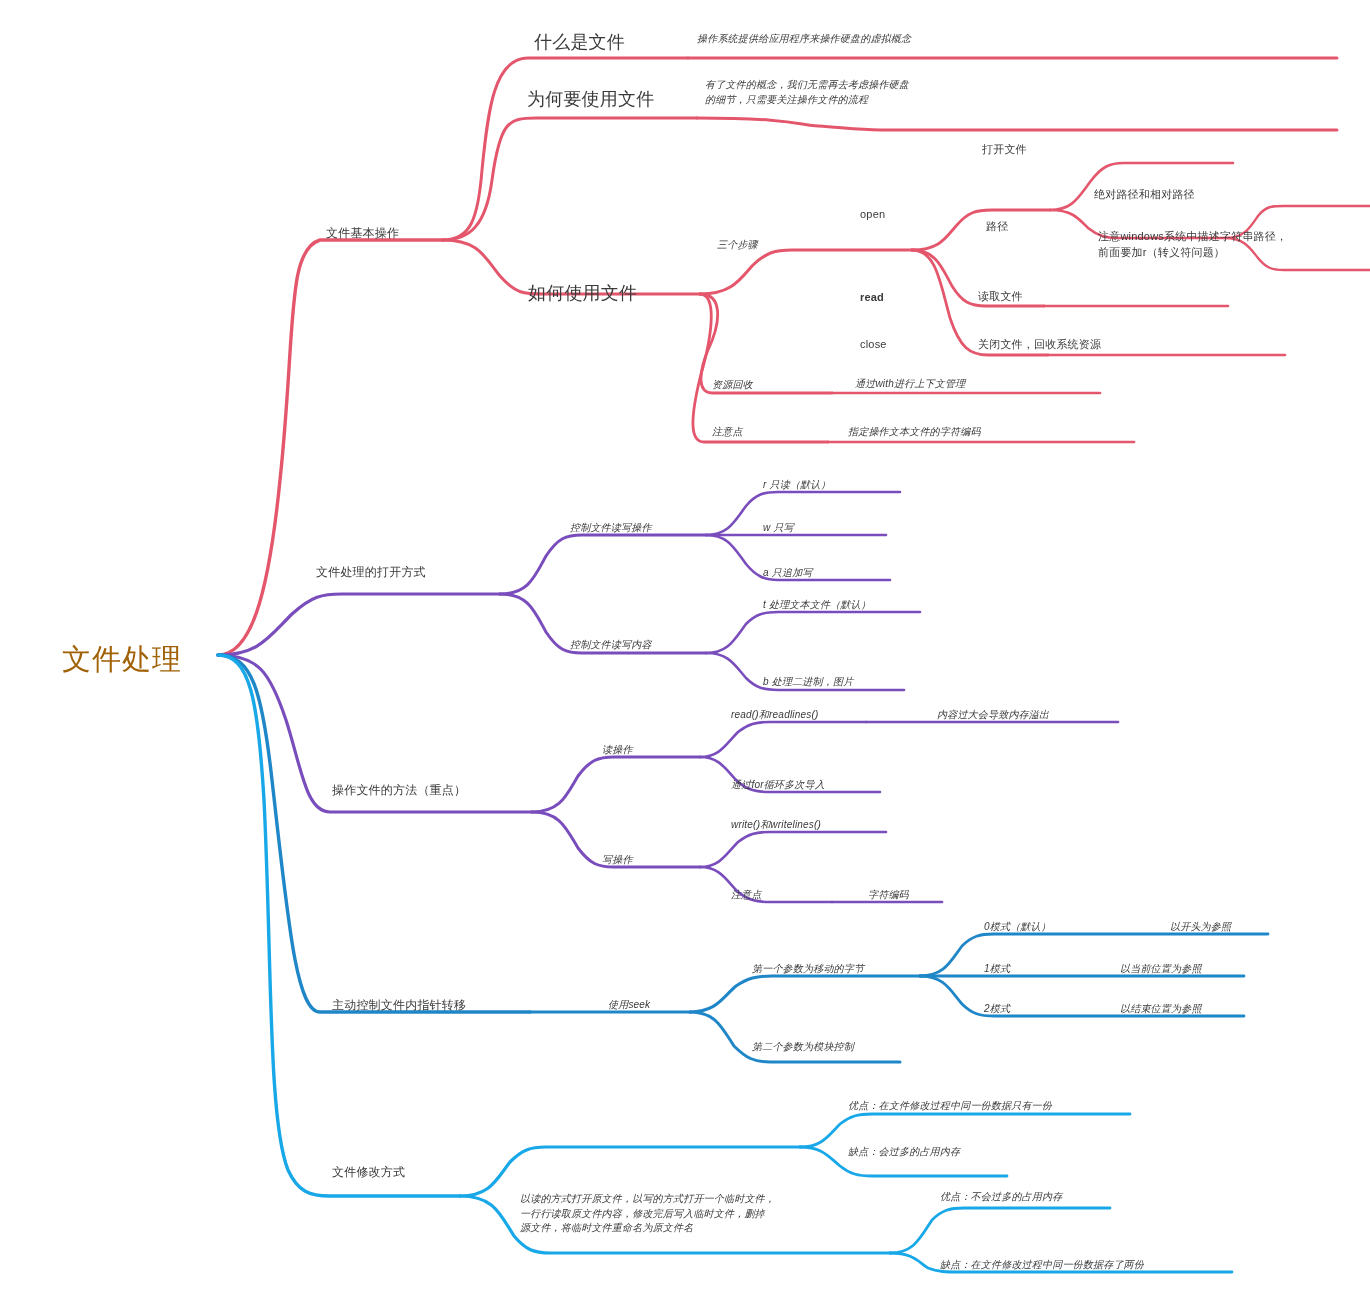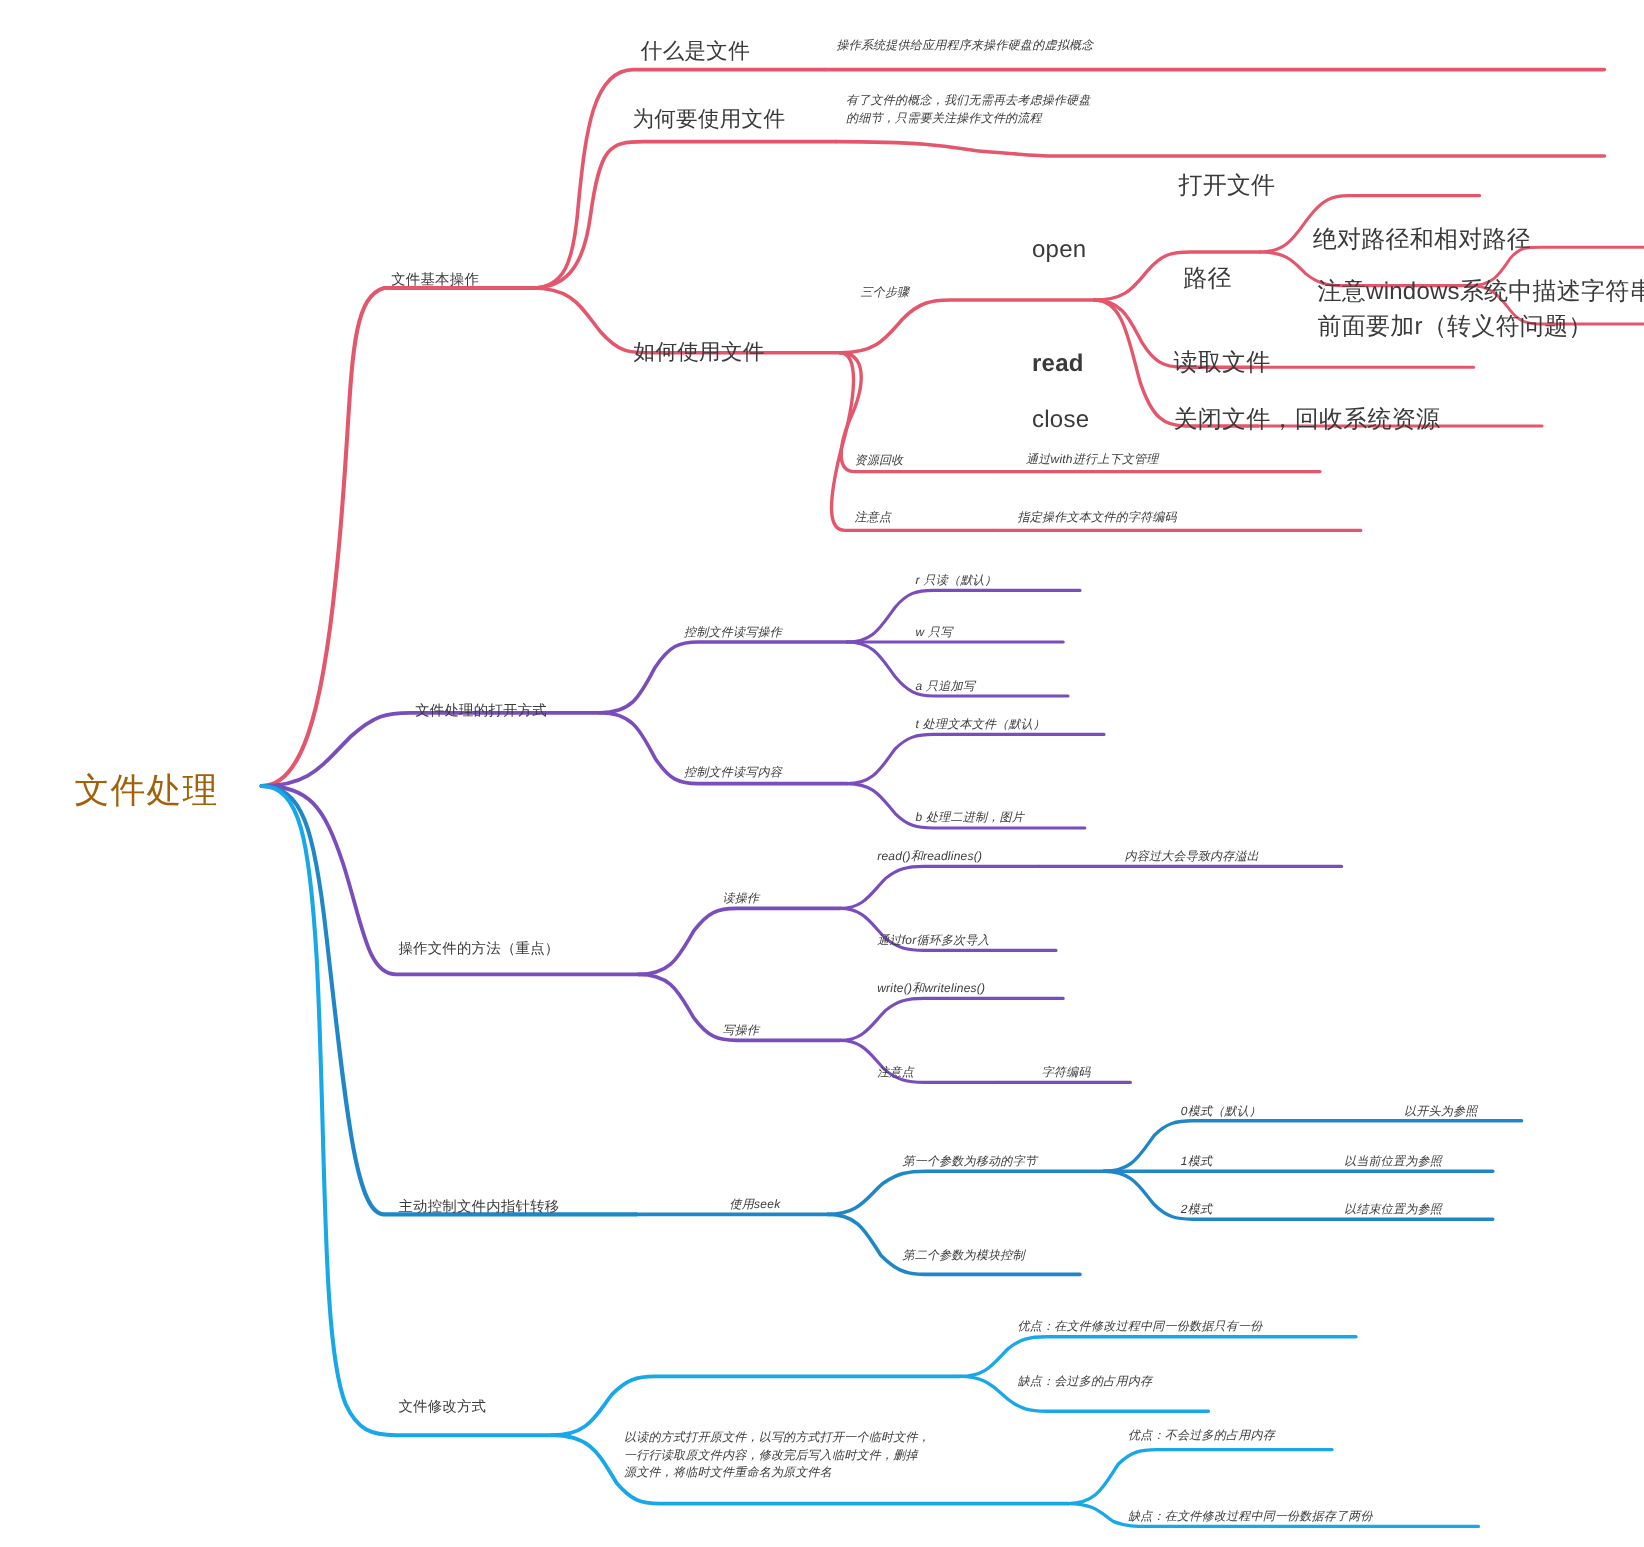--- a/index.html
+++ b/index.html
@@ -42,21 +42,21 @@
     font-size: 12px;
   }
   .node.lvl2 {
     font-size: 18px;
   }
   .node.lvl3 {
     font-size: 10px;
     font-style: italic;
   }
   .node.lvl4 {
-    font-size: 20px;
+    font-size: 11px;
   }
   .node.multiline {
     line-height: 1.45;
   }
 </style>
 </head>
 <body>
 
 <div id="mindmap">
 
@@ -155,40 +155,40 @@
   <div class="node lvl3" style="left:697px; top:32px;">操作系统提供给应用程序来操作硬盘的虚拟概念</div>
 
   <div class="node lvl2" style="left:527px; top:88px;">为何要使用文件</div>
   <div class="node lvl3 multiline" style="left:705px; top:78px;">有了文件的概念，我们无需再去考虑操作硬盘
 的细节，只需要关注操作文件的流程</div>
 
   <div class="node lvl2" style="left:528px; top:282px;">如何使用文件</div>
 
   <div class="node lvl3" style="left:717px; top:238px;">三个步骤</div>
 
-  <div class="node lvl4" style="left:860px; top:195px;">open</div>
+  <div class="node lvl4" style="left:860px; top:207px;">open</div>
   <div class="node lvl4" style="left:982px; top:142px;">打开文件</div>
   <div class="node lvl4" style="left:986px; top:219px;">路径</div>
   <div class="node lvl4" style="left:1094px; top:187px;">绝对路径和相对路径</div>
   <div class="node lvl4 multiline" style="left:1098px; top:229px;">注意windows系统中描述字符串路径，
 前面要加r（转义符问题）</div>
 
   <div class="node lvl4" style="left:860px; top:290px;font-weight:bold;">read</div>
   <div class="node lvl4" style="left:978px; top:289px;">读取文件</div>
 
   <div class="node lvl4" style="left:860px; top:337px;">close</div>
   <div class="node lvl4" style="left:978px; top:337px;">关闭文件，回收系统资源</div>
 
   <div class="node lvl3" style="left:712px; top:378px;">资源回收</div>
   <div class="node lvl3" style="left:855px; top:377px;">通过with进行上下文管理</div>
 
   <div class="node lvl3" style="left:712px; top:425px;">注意点</div>
   <div class="node lvl3" style="left:848px; top:425px;">指定操作文本文件的字符编码</div>
 
-  <div class="node lvl1" style="left:346px; top:565px;margin-top:20px;">文件处理的打开方式</div>
+  <div class="node lvl1" style="left:316px; top:565px;">文件处理的打开方式</div>
 
   <div class="node lvl3" style="left:570px; top:521px;">控制文件读写操作</div>
   <div class="node lvl3" style="left:763px; top:478px;">r 只读（默认）</div>
   <div class="node lvl3" style="left:763px; top:521px;">w 只写</div>
   <div class="node lvl3" style="left:763px; top:566px;">a 只追加写</div>
 
   <div class="node lvl3" style="left:570px; top:638px;">控制文件读写内容</div>
   <div class="node lvl3" style="left:763px; top:598px;">t 处理文本文件（默认）</div>
   <div class="node lvl3" style="left:763px; top:675px;">b 处理二进制，图片</div>
 

